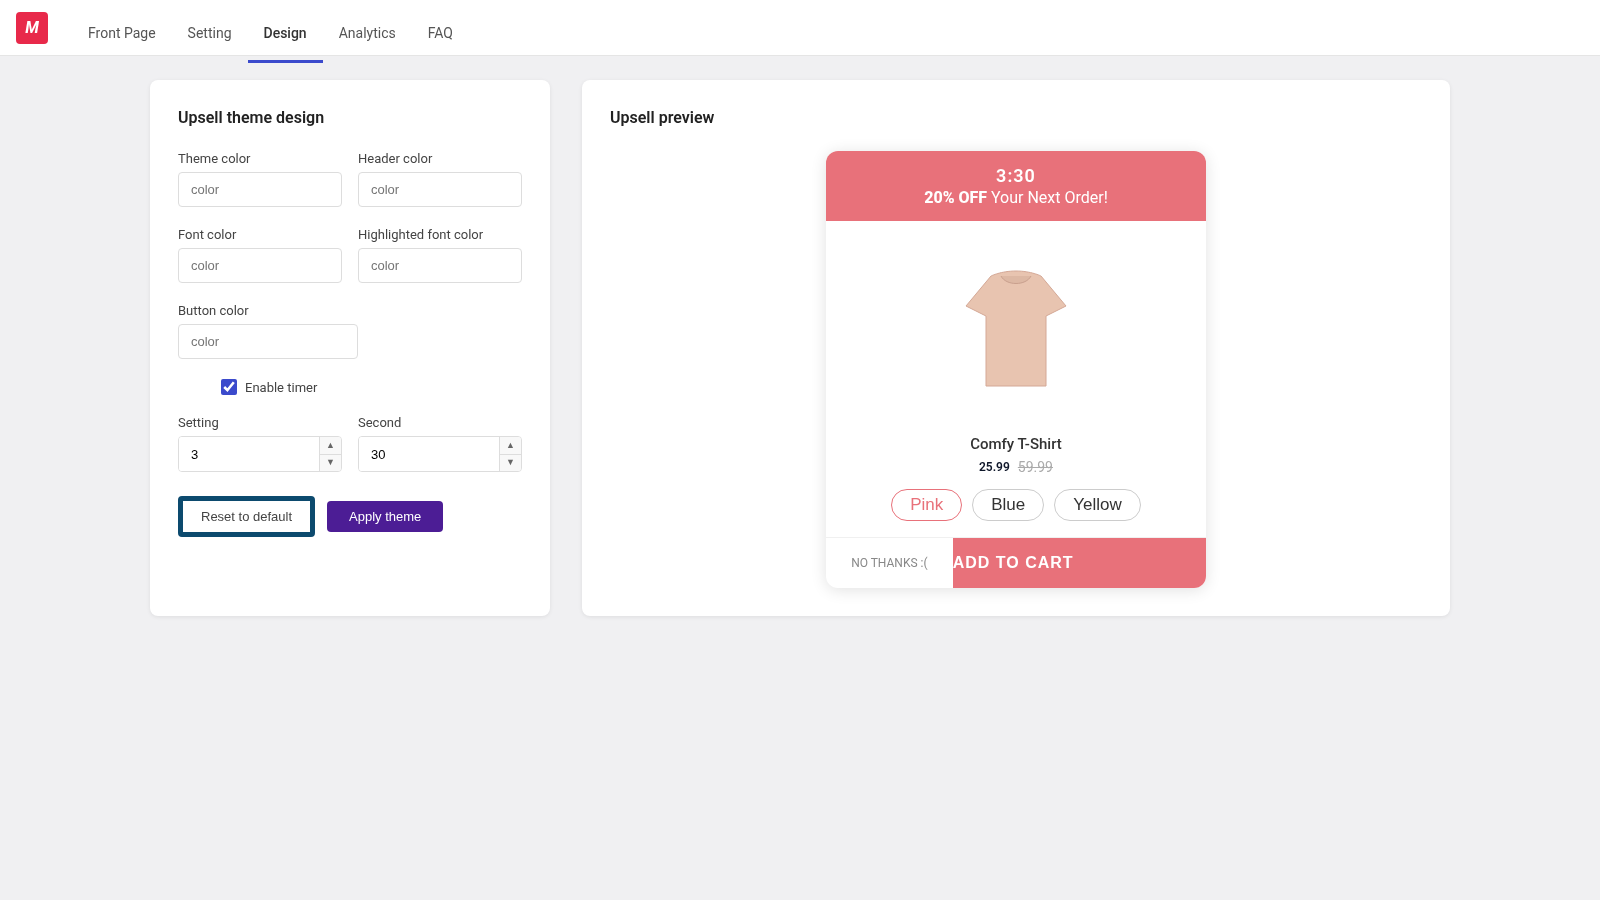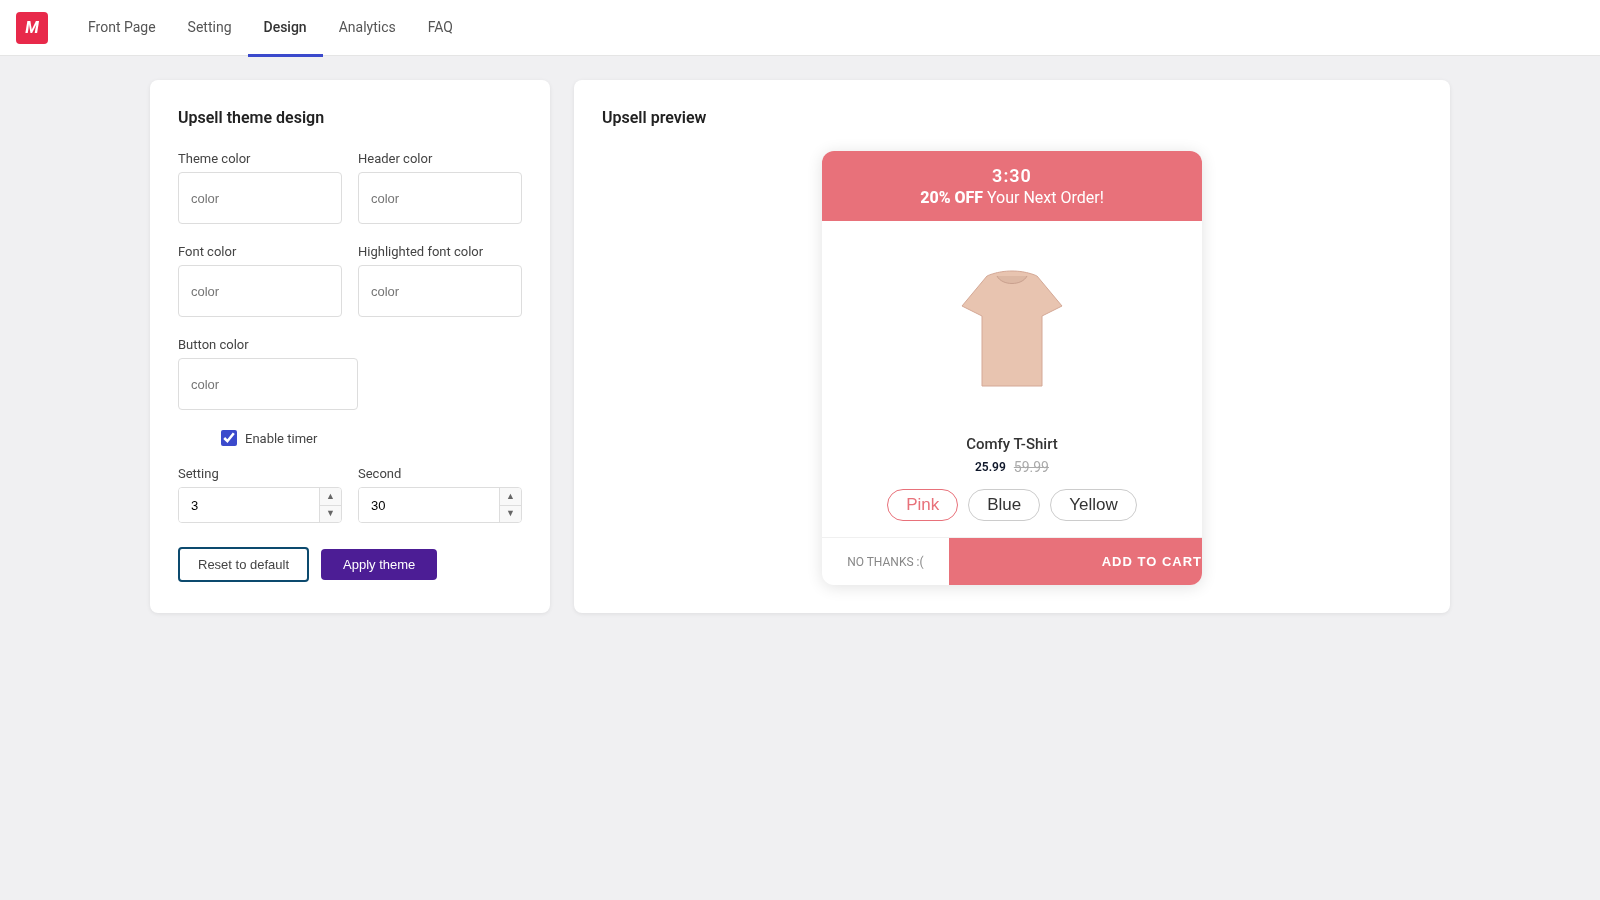--- a/index.html
+++ b/index.html
@@ -43,33 +43,33 @@
     .nav-item {
       display: flex;
       align-items: center;
       padding: 0 16px;
       font-size: 14px;
       color: #555;
       cursor: pointer;
       border-bottom: 3px solid transparent;
       text-decoration: none;
       position: relative;
-      top: 1px;
+      top: 7px;
     }
     .nav-item.active {
       color: #333;
       border-bottom: 3px solid #3b4acc;
       font-weight: 500;
     }
 
     
     .main-content {
       padding: 24px 150px;
       display: flex;
-      gap: 24px;
+      gap: 32px;
     }
 
     
     .card {
       background: #fff;
       border-radius: 8px;
       padding: 28px;
       box-shadow: 0 1px 4px rgba(0,0,0,0.08);
     }
     .left-card {
@@ -97,21 +97,21 @@
       flex: 1;
     }
     .field-label {
       font-size: 13px;
       color: #444;
       margin-bottom: 6px;
       display: block;
     }
     .color-input {
       width: 100%;
-      height: 52px;
+      height: 35px;
       border: 1px solid #ddd;
       border-radius: 4px;
       padding: 0 12px;
       font-size: 13px;
       color: #aaa;
       outline: none;
       background: #fff;
     }
 
     .field-group-single {
@@ -184,21 +184,21 @@
     .spinner-btn:first-child { border-bottom: 1px solid #ddd; }
 
     
     .button-row {
       display: flex;
       gap: 12px;
       align-items: center;
     }
     .btn-reset {
       padding: 8px 18px;
-      border: 2px solid #0c4a6e;
+      border: 5px solid #0c4a6e;
       border-radius: 4px;
       background: #fff;
       color: #444;
       font-size: 13px;
       cursor: pointer;
     }
     .btn-apply {
       padding: 8px 22px;
       border: none;
       border-radius: 4px;
@@ -312,25 +312,25 @@
       font-size: 12px;
       color: #888;
       cursor: pointer;
     }
     .add-to-cart {
       flex: 2;
       background: #e8717a;
       color: #fff;
       border: none;
       padding: 16px 0;
-      font-size: 13px;
+      font-size: 16px;
       font-weight: 700;
       letter-spacing: 1px;
       cursor: pointer;
-      text-align: right;
+      text-align: left;
     }
   </style>
 </head>
 <body>
 
 <div class="top-bar">
   <div class="logo-box">
     <span>M</span>
   </div>
   <nav class="nav">

